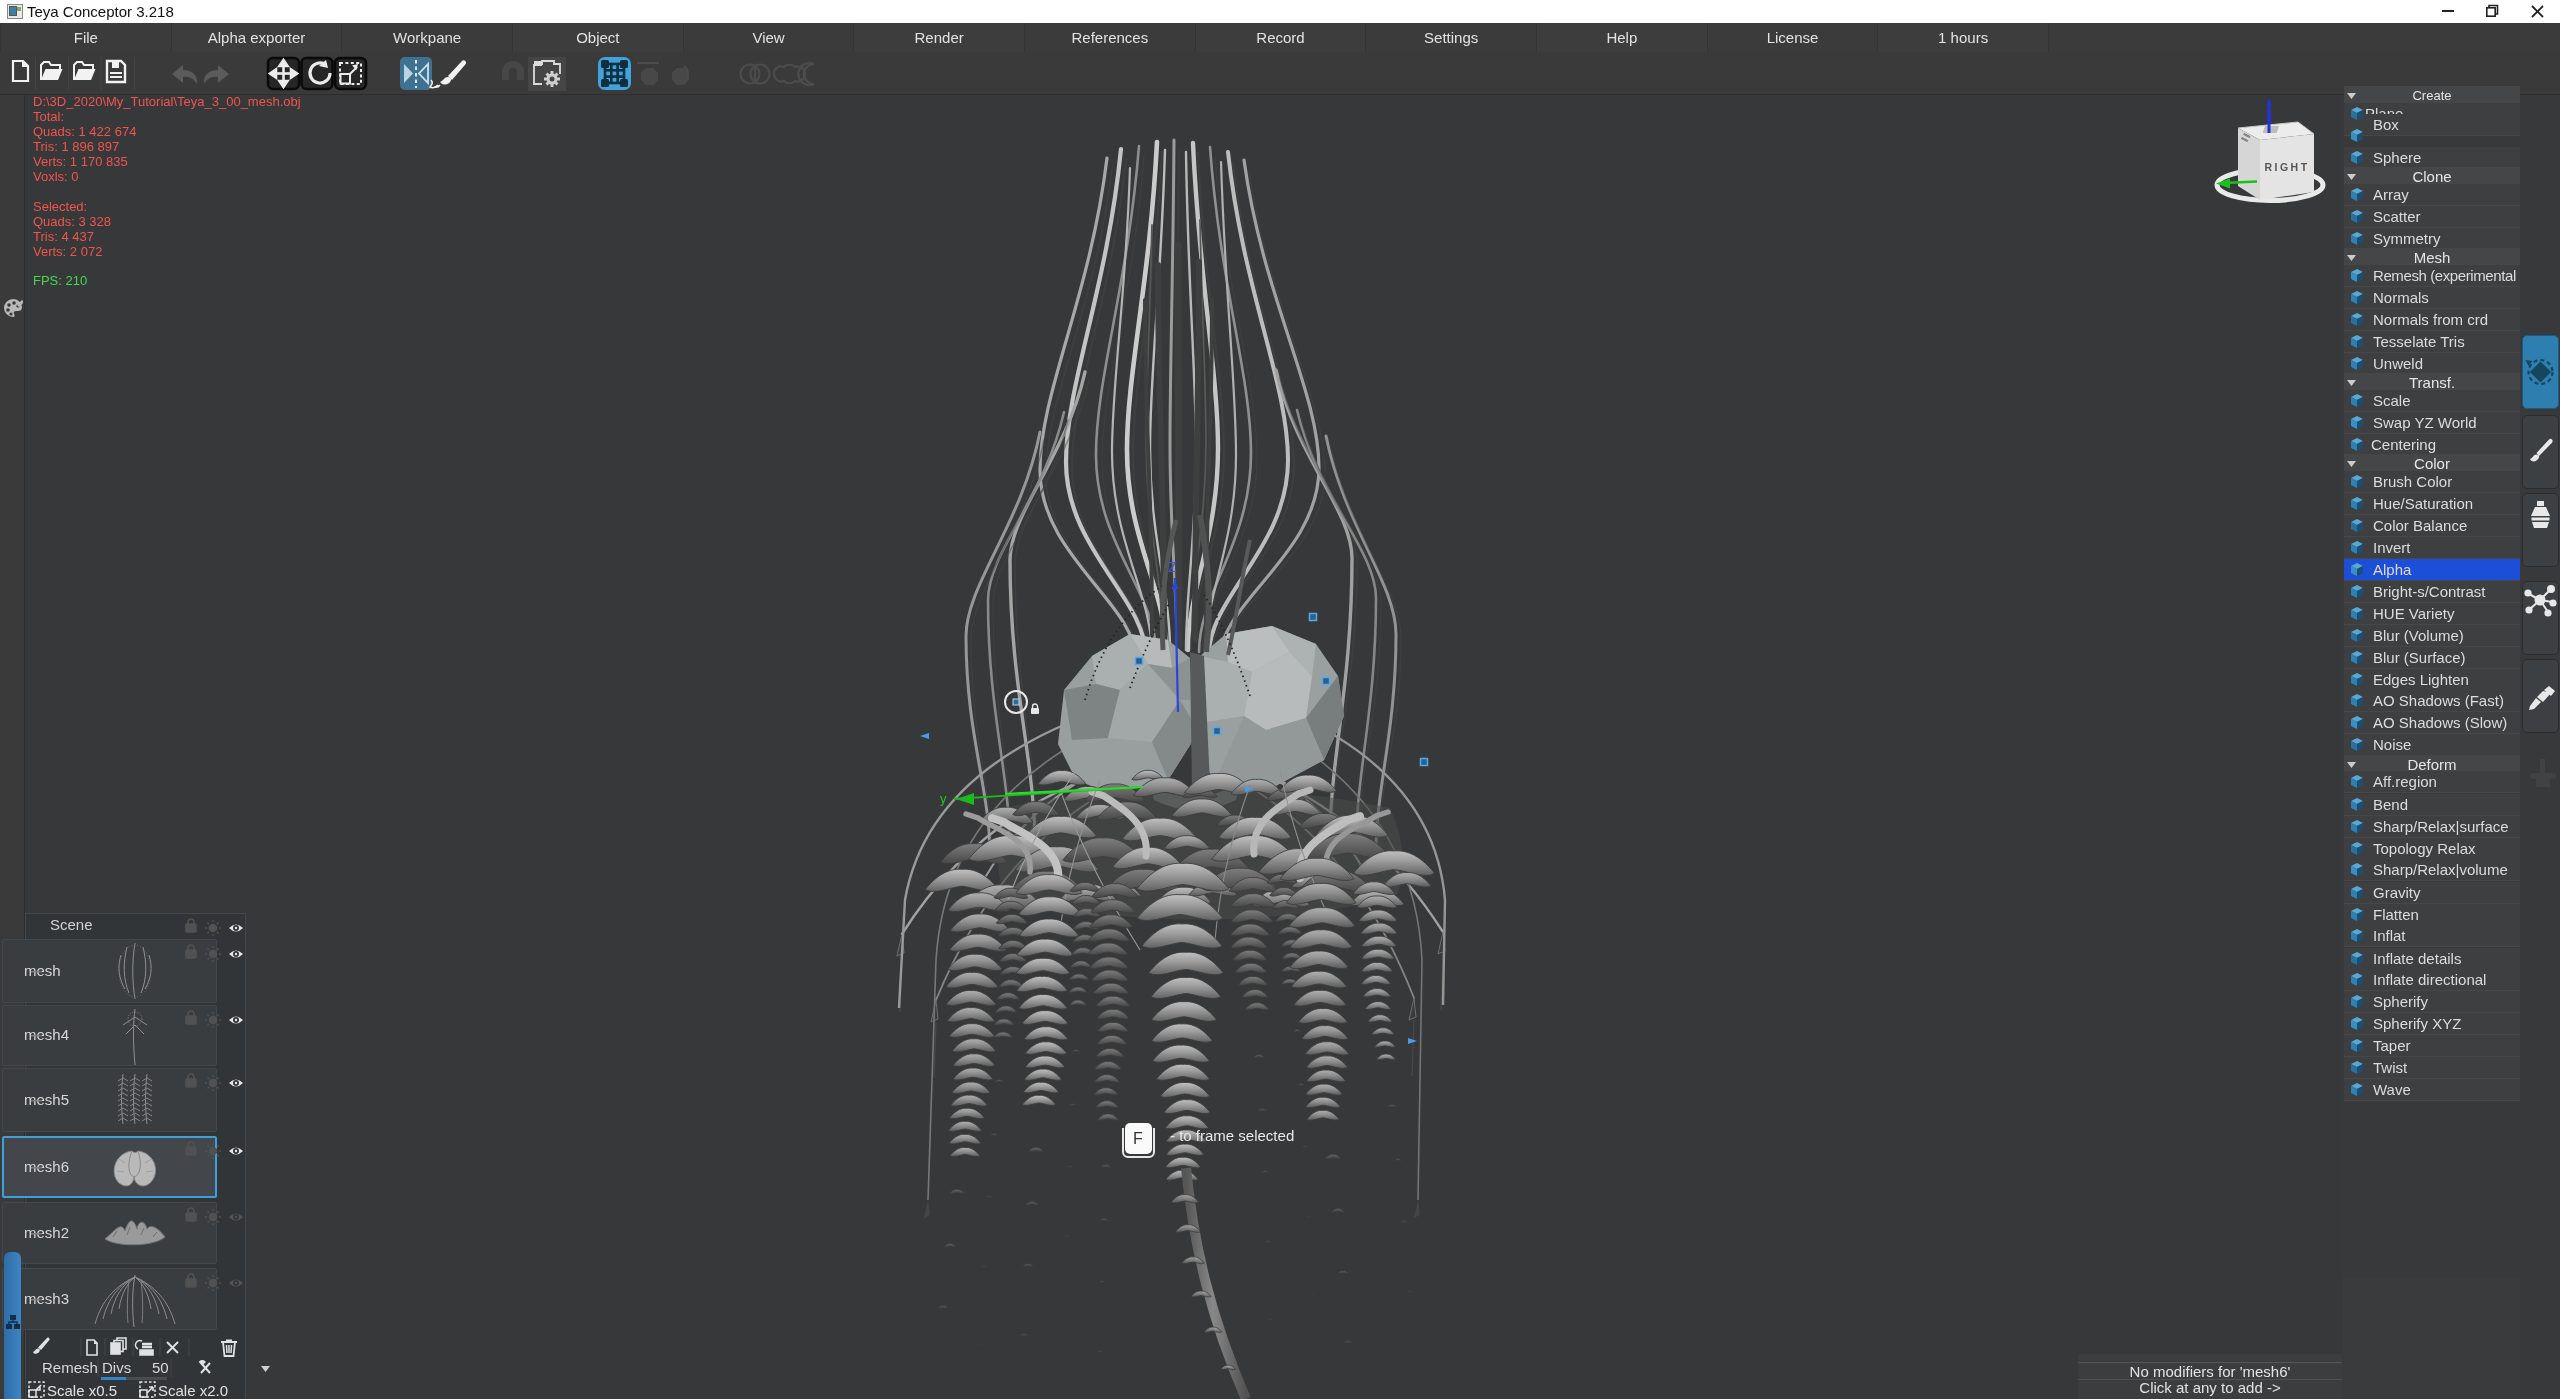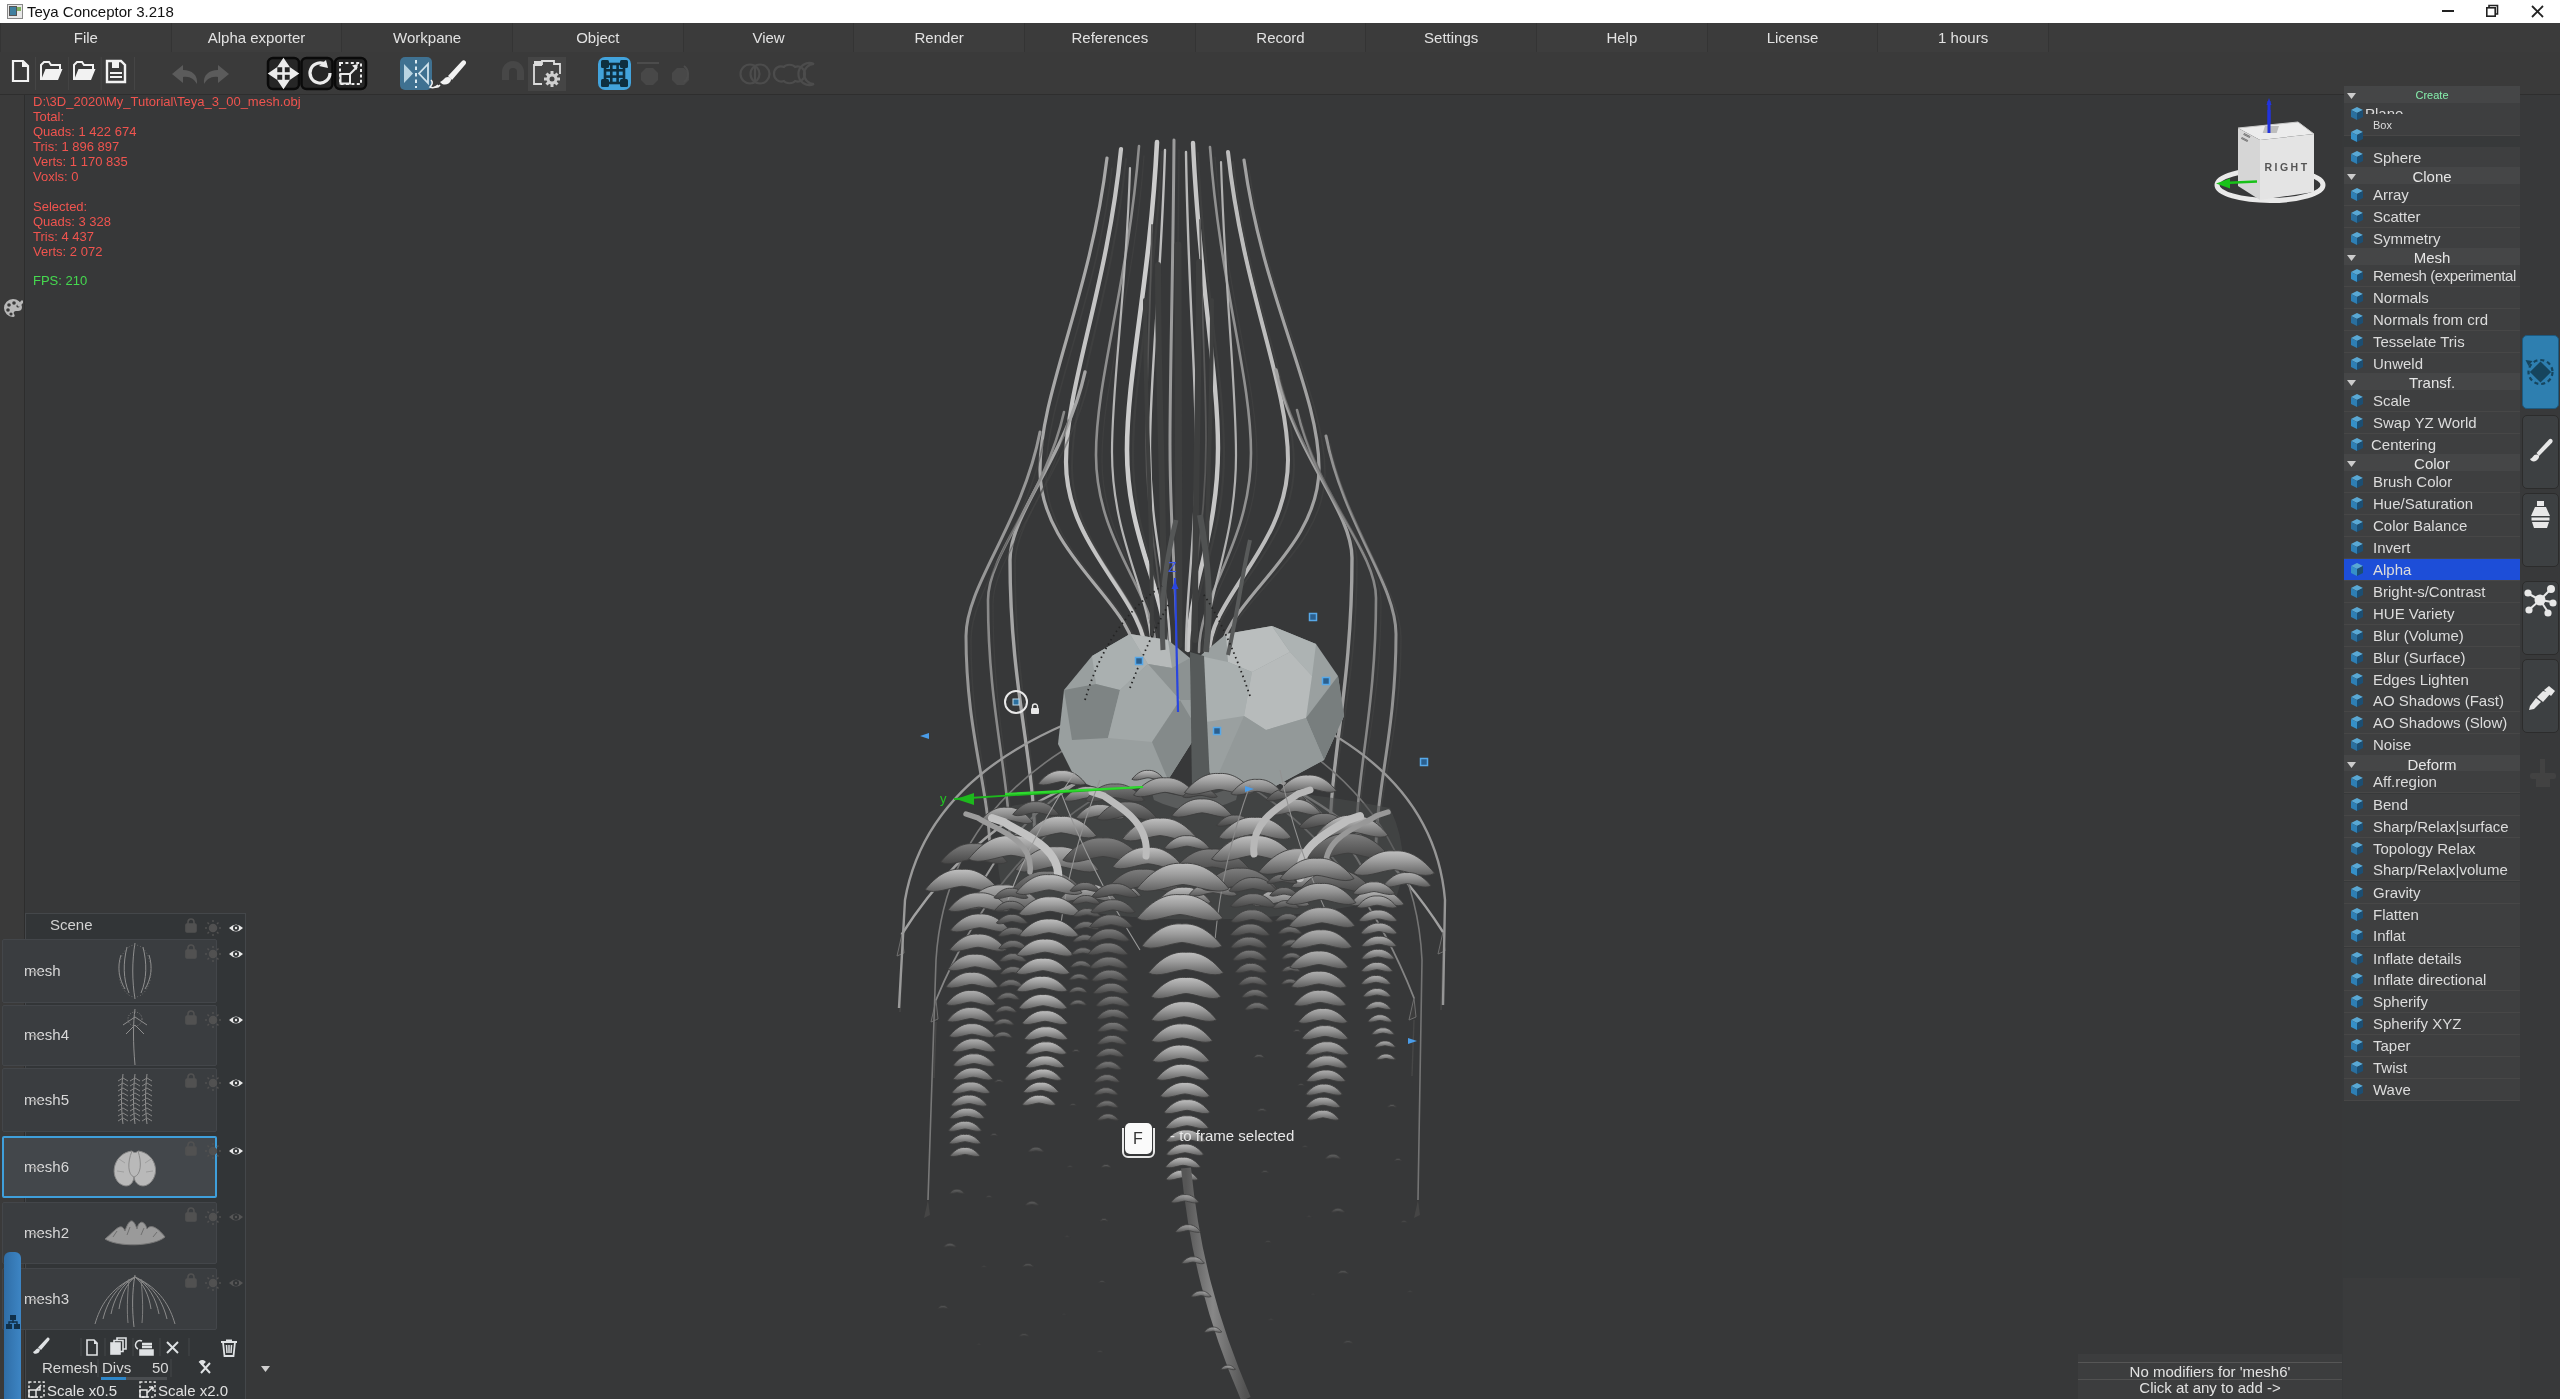--- a/index.html
+++ b/index.html
@@ -566,26 +566,26 @@
       <g fill="#3a3a3a">
         <circle cx="6" cy="7" r="1.8"></circle>
         <circle cx="11" cy="5" r="1.8"></circle>
         <circle cx="15" cy="8" r="1.6"></circle>
         <circle cx="5" cy="12" r="1.8"></circle>
         <circle cx="8" cy="16" r="1.6"></circle>
       </g>
       <path d="M14 7 l5-5 2 2 -5 5 z" fill="#b9b9b9"></path>
     </svg>
   </div>
-<div class="abs" style="left:2344px;top:86px;width:176px;height:19px;background:#454647;border-bottom:1px solid #4a4a4a;color:#86efac;font-size:11px;text-align:center;line-height:19px;">Create</div>
+<div class="abs" style="left:2344px;top:86px;width:176px;height:19px;background:#454647;border-bottom:1px solid #4a4a4a;color:#e5e5e5;font-size:13px;text-align:center;line-height:19px;">Create</div>
 <svg class="abs" style="left:2347px;top:93px" width="10" height="7">
     <path d="M0 0 h9 l-4.5 6 z" fill="#cccccc"></path>
   </svg>
 <div class="abs" style="left:2344px;top:103px;width:176px;height:22px;background:#3e3f40;border-bottom:1px solid #474747;color:#dcdcdc;font-size:15px;line-height:22px;white-space:nowrap;overflow:hidden;"><span style="margin-left:21px;">Plane</span></div>
-<div class="abs" style="left:2344px;top:114px;width:176px;height:22px;background:#3e3f40;border-bottom:1px solid #474747;color:#dcdcdc;font-size:11px;line-height:22px;white-space:nowrap;overflow:hidden;"><span style="margin-left:29px;">Box</span></div>
+<div class="abs" style="left:2344px;top:114px;width:176px;height:22px;background:#3e3f40;border-bottom:1px solid #474747;color:#dcdcdc;font-size:15px;line-height:22px;white-space:nowrap;overflow:hidden;"><span style="margin-left:29px;">Box</span></div>
 <div class="abs" style="left:2344px;top:147px;width:176px;height:22px;background:#3e3f40;border-bottom:1px solid #474747;color:#dcdcdc;font-size:15px;line-height:22px;white-space:nowrap;overflow:hidden;"><span style="margin-left:29px;">Sphere</span></div>
 <div class="abs" style="left:2344px;top:167px;width:176px;height:19px;background:#454647;border-bottom:1px solid #4a4a4a;color:#e6e6e6;font-size:15px;text-align:center;line-height:19px;">Clone</div>
 <svg class="abs" style="left:2347px;top:174px" width="10" height="7">
     <path d="M0 0 h9 l-4.5 6 z" fill="#cccccc"></path>
   </svg>
 <div class="abs" style="left:2344px;top:184px;width:176px;height:22px;background:#3e3f40;border-bottom:1px solid #474747;color:#dcdcdc;font-size:15px;line-height:22px;white-space:nowrap;overflow:hidden;"><span style="margin-left:29px;">Array</span></div>
 <div class="abs" style="left:2344px;top:206px;width:176px;height:22px;background:#3e3f40;border-bottom:1px solid #474747;color:#dcdcdc;font-size:15px;line-height:22px;white-space:nowrap;overflow:hidden;"><span style="margin-left:29px;">Scatter</span></div>
 <div class="abs" style="left:2344px;top:228px;width:176px;height:22px;background:#3e3f40;border-bottom:1px solid #474747;color:#dcdcdc;font-size:15px;line-height:22px;white-space:nowrap;overflow:hidden;"><span style="margin-left:29px;">Symmetry</span></div>
 <div class="abs" style="left:2344px;top:248px;width:176px;height:19px;background:#454647;border-bottom:1px solid #4a4a4a;color:#e6e6e6;font-size:15px;text-align:center;line-height:19px;">Mesh</div>
 <svg class="abs" style="left:2347px;top:255px" width="10" height="7">

